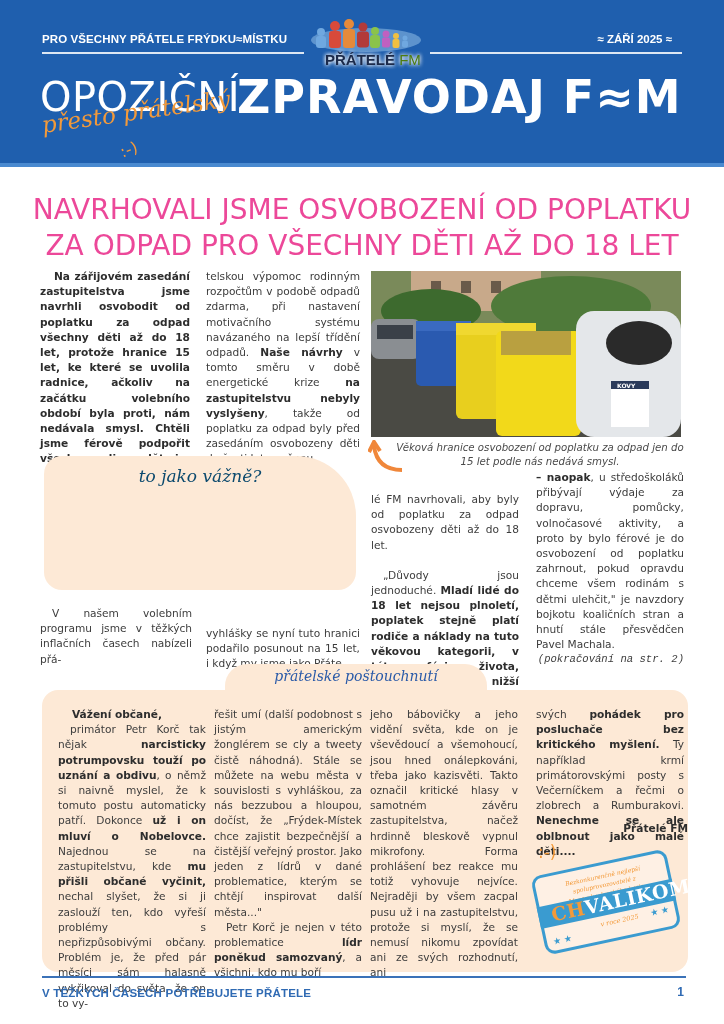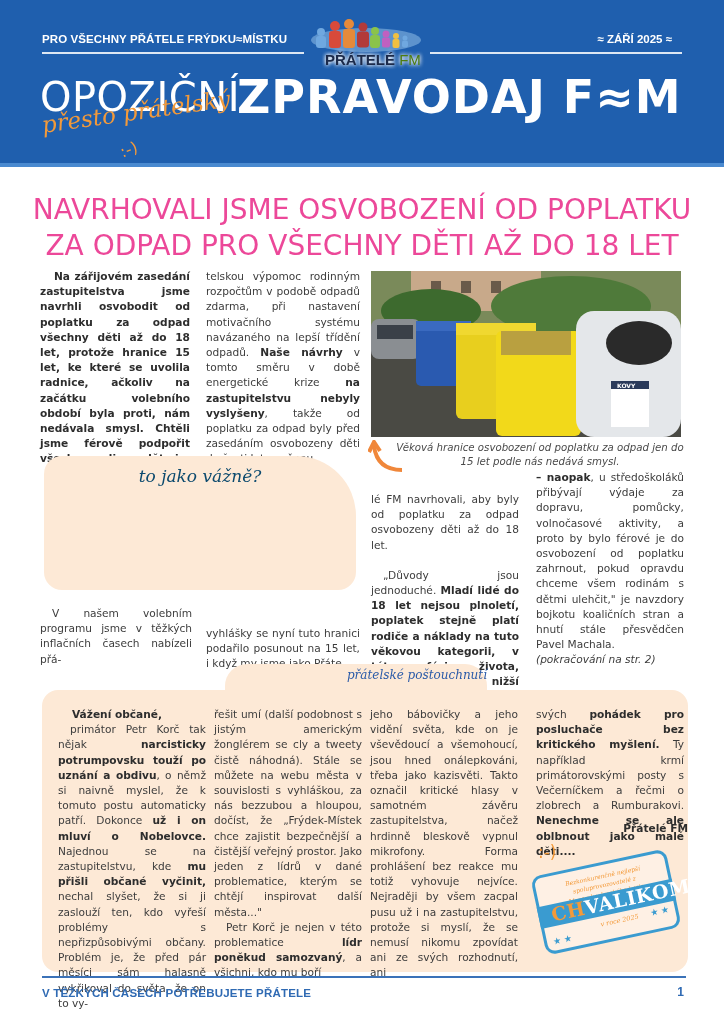--- a/index.html
+++ b/index.html
@@ -36,38 +36,38 @@
   .photo { position: absolute; left: 371px; top: 271px; width: 310px; height: 166px; overflow: hidden; background: #5a6a4a; }
   .caption { position: absolute; left: 390px; top: 441px; width: 300px; font-family: "DejaVu Sans", sans-serif; font-style: italic; font-size: 10.2px; line-height: 14px; color: #4a4a4a; text-align: center; }
   .arrow { position: absolute; left: 368px; top: 440px; width: 36px; height: 34px; }
 
   .callout { position: absolute; left: 44px; top: 456px; width: 312px; height: 134px; background: #fde9d6; border-radius: 18px 60px 18px 18px; }
   .callout-q { position: absolute; left: 0; top: 10px; width: 100%; text-align: center; font-family: "DejaVu Serif", serif; font-style: italic; font-size: 17px; color: #0c4a6e; }
   .callout-text { position: absolute; left: 14px; top: 36px; width: 284px; text-align: center; font-family: "DejaVu Serif", serif; font-style: italic; font-size: 15.5px; line-height: 28px; color: #d73a45; }
 
   .box { position: absolute; left: 42px; top: 690px; width: 646px; height: 282px; background: #fde9d6; border-radius: 16px; }
   .box-tab { position: absolute; left: 225px; top: 664px; width: 262px; height: 40px; background: #fde9d6; border-radius: 22px 22px 0 0; }
-  .box-title { position: absolute; left: 225px; top: 668px; width: 262px; text-align: right; font-family: "DejaVu Serif", serif; font-style: italic; font-size: 12px; color: #2a5aa8; }
+  .box-title { position: absolute; left: 225px; top: 668px; width: 262px; text-align: center; font-family: "DejaVu Serif", serif; font-style: italic; font-size: 14px; color: #2a5aa8; }
 
   .sign { position: absolute; left: 540px; top: 822px; width: 148px; text-align: right; font-family: "DejaVu Sans", sans-serif; font-weight: bold; font-size: 10.6px; color: #2d2d2d; }
   .smiley2 { position: absolute; left: 538px; top: 842px; font-family: "DejaVu Sans", sans-serif; font-size: 17px; color: #f39a3a; }
   .stamp { position: absolute; left: 537px; top: 862px; width: 138px; height: 80px; border: 3px solid #3a9bd0; border-radius: 10px; transform: rotate(-12deg); background: rgba(255,255,255,0.35); }
   .stamp-small { position: absolute; left: 8px; top: 6px; width: 120px; font-family: "DejaVu Serif", serif; font-style: italic; font-size: 6px; color: #f39a3a; text-align: center; line-height: 9px; }
   .stamp-band { position: absolute; left: -3px; top: 28px; width: 138px; height: 22px; background: #3a9bd0; }
   .stamp-word { position: absolute; left: 10px; top: 27px; font-family: "DejaVu Serif", serif; font-weight: bold; font-size: 19px; color: #ffffff; letter-spacing: 0.5px; }
   .stamp-word .ch { color: #f39a3a; }
   .stamp-year { position: absolute; left: 56px; top: 54px; font-family: "DejaVu Serif", serif; font-style: italic; font-size: 6.5px; color: #f39a3a; }
   .stamp-stars-l { position: absolute; left: 6px; top: 60px; font-size: 9px; color: #3a9bd0; }
   .stamp-stars-r { position: absolute; right: 6px; top: 52px; font-size: 9px; color: #3a9bd0; }
 
   .footer-rule { position: absolute; left: 42px; top: 976px; width: 644px; height: 2px; background: #3b72b8; }
   .footer-left { position: absolute; left: 42px; top: 987px; font-family: "Liberation Sans", sans-serif; font-size: 11.5px; font-weight: bold; color: #2f6ab3; letter-spacing: 0.2px; }
   .footer-right { position: absolute; right: 40px; top: 985px; font-family: "Liberation Sans", sans-serif; font-size: 12px; font-weight: bold; color: #2f6ab3; }
 
-  .signature-right { text-align: left; font-style: italic; }
+  .signature-right { text-align: right; font-style: italic; font-family: Liberation Mono, monospace; }
 </style>
 </head>
 <body>
 
 <div class="masthead"></div>
 <div class="masthead-bottom"></div>
 <div class="tagline-left">PRO VŠECHNY PŘÁTELE FRÝDKU≈MÍSTKU</div>
 <div class="rule-left"></div>
 <div class="rule-right"></div>
 <div class="tagline-right">≈ ZÁŘÍ 2025 ≈</div>

